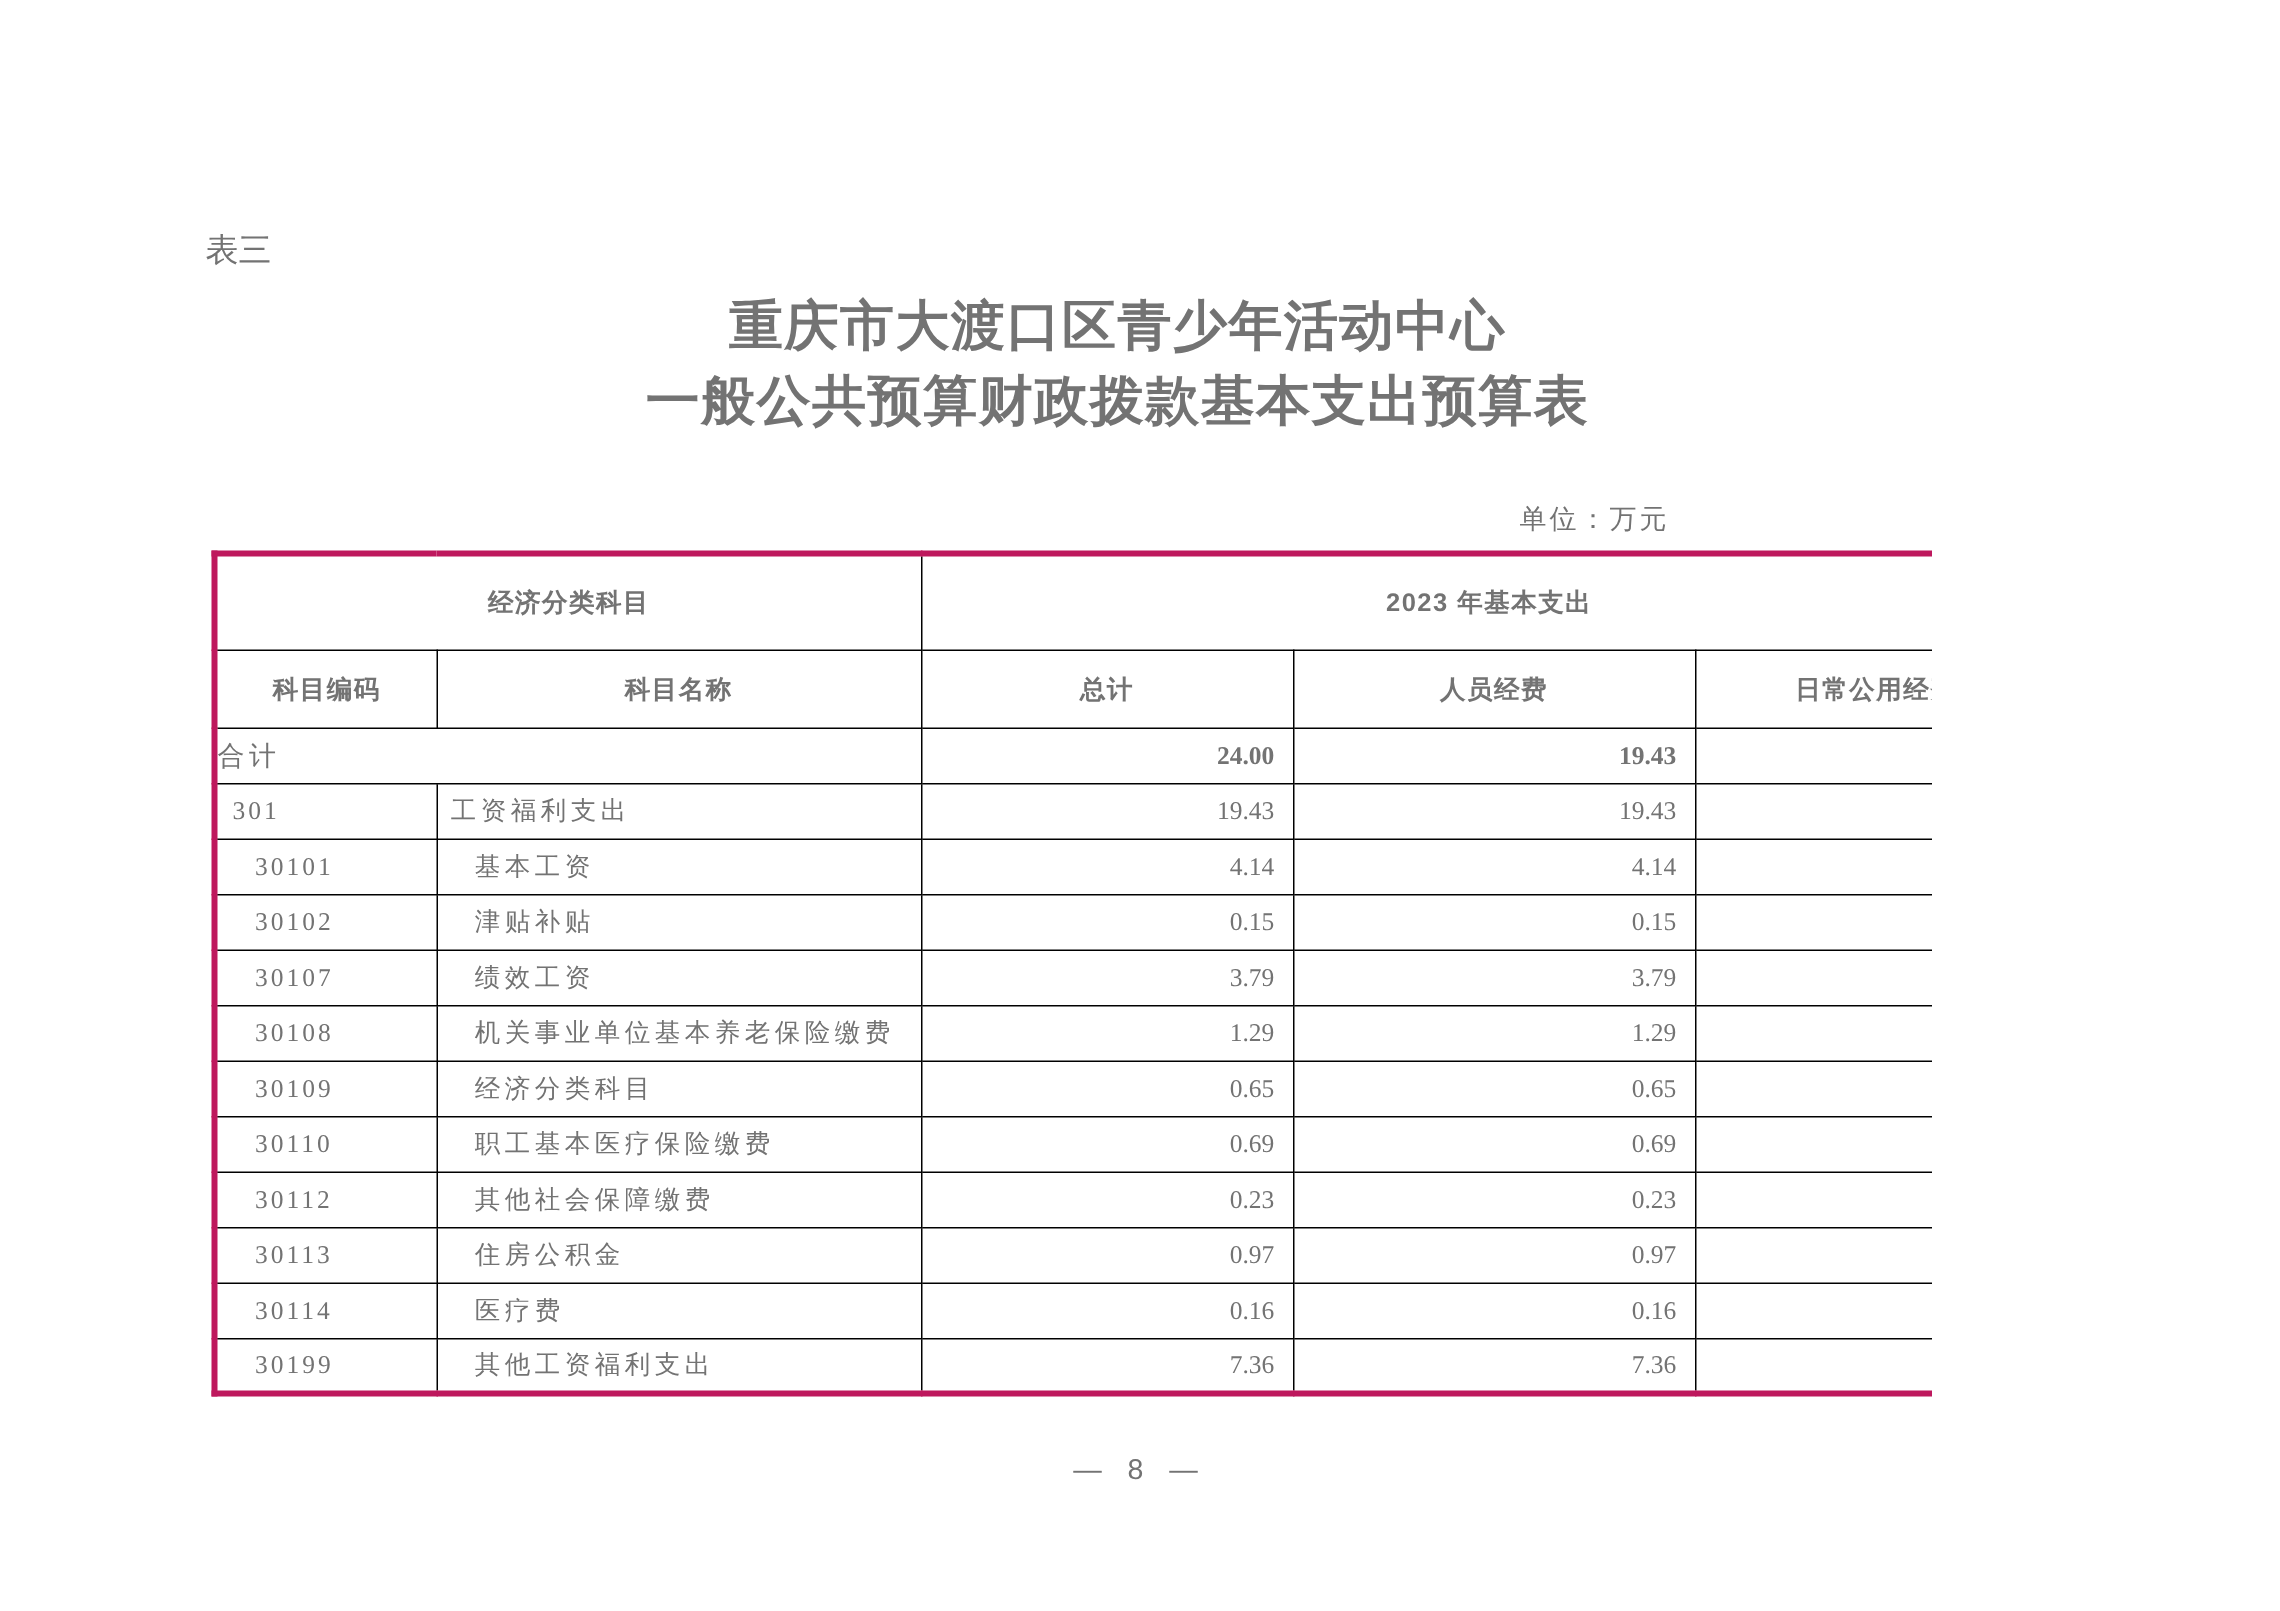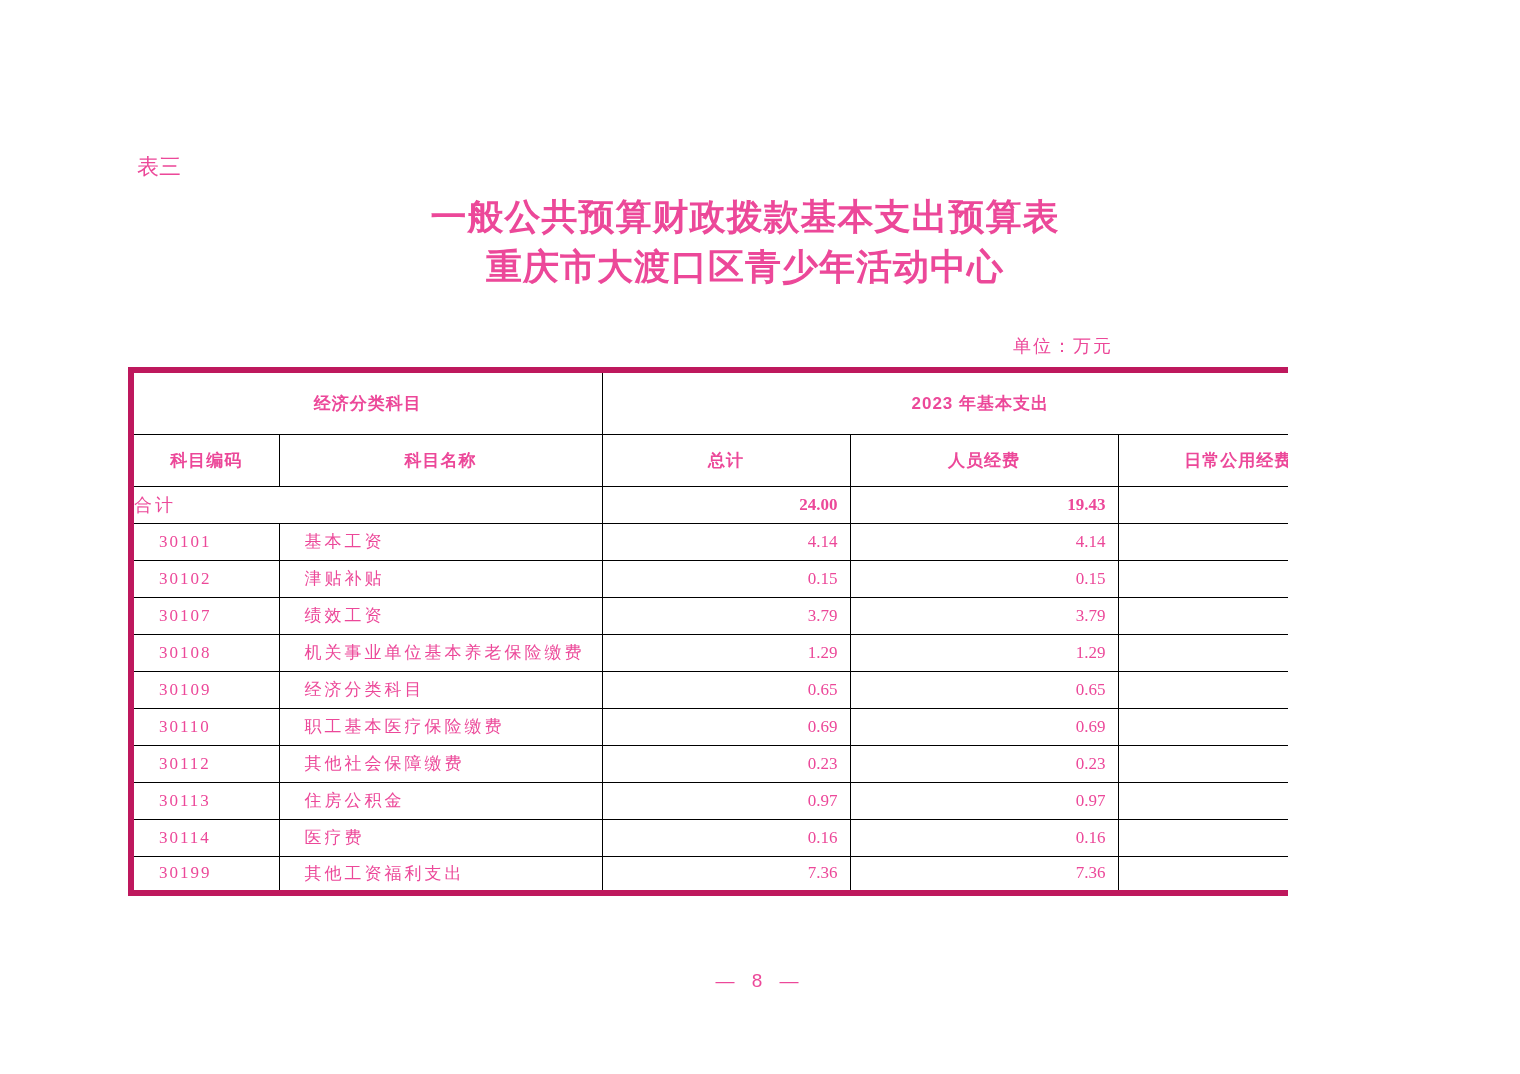--- a/index.html
+++ b/index.html
@@ -2,21 +2,21 @@
 <html><head>
 <meta charset="utf-8">
 <style>
   * { margin: 0; padding: 0; box-sizing: border-box; }
   html, body { background: #ffffff; }
   .page {
     position: relative;
     width: 1288px;
     height: 1074px;
     background: #ffffff;
-    color: #ec4899;
+    color: #737373;
     font-family: "Liberation Serif", serif;
     overflow: hidden;
   }
   .table-tag {
     position: absolute;
     left: 137px;
     top: 152px;
     font-size: 22px;
     font-family: "Liberation Serif", serif;
   }
@@ -35,26 +35,26 @@
   .unit-label {
     position: absolute;
     right: 175px;
     top: 334px;
     font-size: 18px;
     letter-spacing: 2px;
     font-family: Liberation Sans, sans-serif;
   }
   table.budget {
     position: absolute;
-    left: 128px;
+    left: 141px;
     top: 367px;
     width: 1230px;
     border-collapse: collapse;
     table-layout: fixed;
-    border: 6px solid #be185d;
+    border: 4px solid #be185d;
   }
   table.budget th, table.budget td {
     border: 1px solid #000;
     vertical-align: middle;
     font-size: 17px;
     overflow: hidden;
     white-space: nowrap;
   }
   table.budget thead th {
     font-family: "Liberation Sans", sans-serif;
@@ -102,22 +102,22 @@
   }
 </style>
 </head>
 <body>
 
 <div class="page">
 
   <div class="table-tag">表三</div>
 
   <div class="doc-title">
+    <div>重庆市大渡口区青少年活动中心</div>
     <div>一般公共预算财政拨款基本支出预算表</div>
-    <div>重庆市大渡口区青少年活动中心</div>
   </div>
 
   <div class="unit-label">单位：万元</div>
 
   <table class="budget">
     <colgroup>
       <col style="width:148px">
       <col style="width:323px">
       <col style="width:248px">
       <col style="width:268px">
@@ -136,20 +136,27 @@
         <th>日常公用经费</th>
       </tr>
     </thead>
     <tbody>
       <tr class="drow summary">
         <td colspan="2" class="label">合计</td>
         <td class="num">24.00</td>
         <td class="num">19.43</td>
         <td class="num">4.57</td>
       </tr>
+    <tr class="drow lv1">
+      <td class="code">301</td>
+      <td class="name">工资福利支出</td>
+      <td class="num">19.43</td>
+      <td class="num">19.43</td>
+      <td class="num"></td>
+    </tr>
         <tr class="drow lv2">
       <td class="code">30101</td>
       <td class="name">基本工资</td>
       <td class="num">4.14</td>
       <td class="num">4.14</td>
       <td class="num"></td>
     </tr>
         <tr class="drow lv2">
       <td class="code">30102</td>
       <td class="name">津贴补贴</td>

